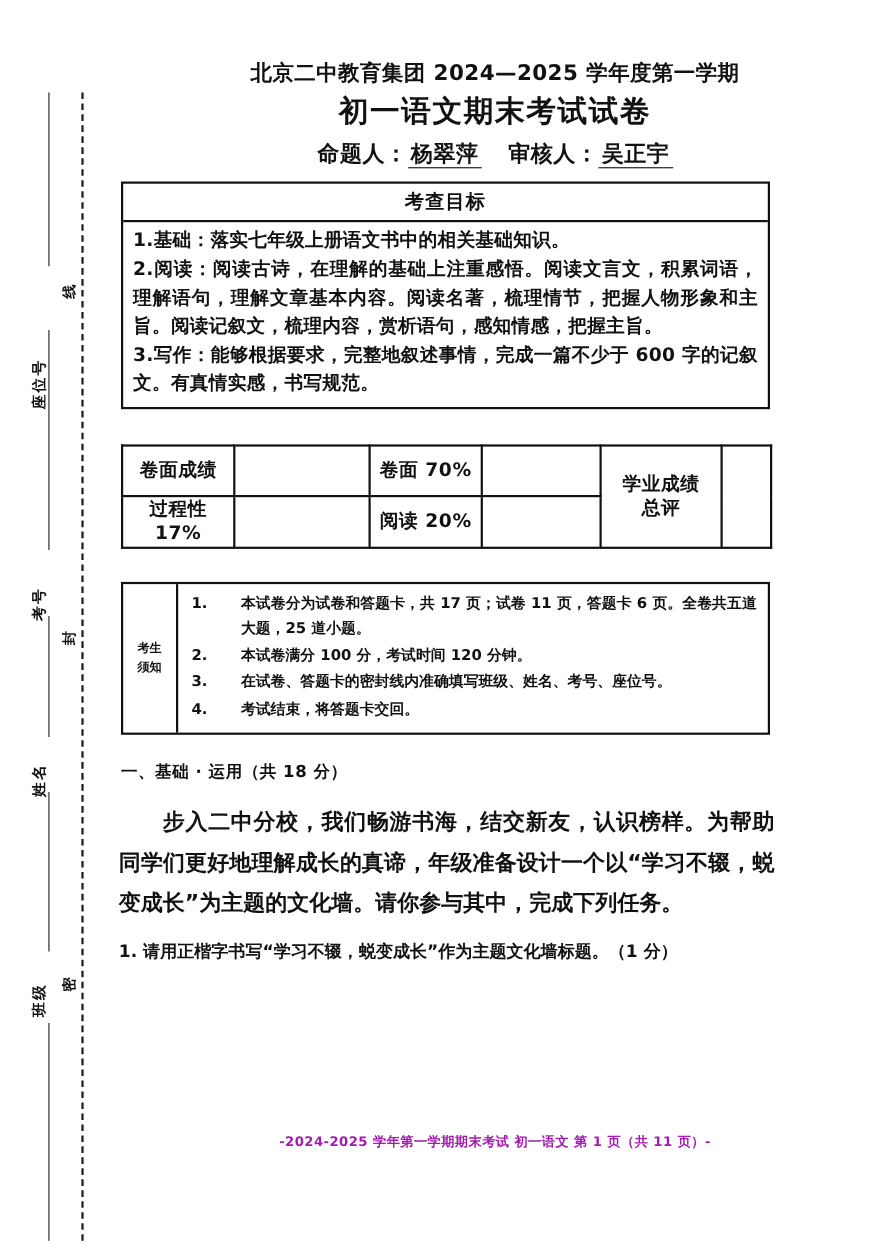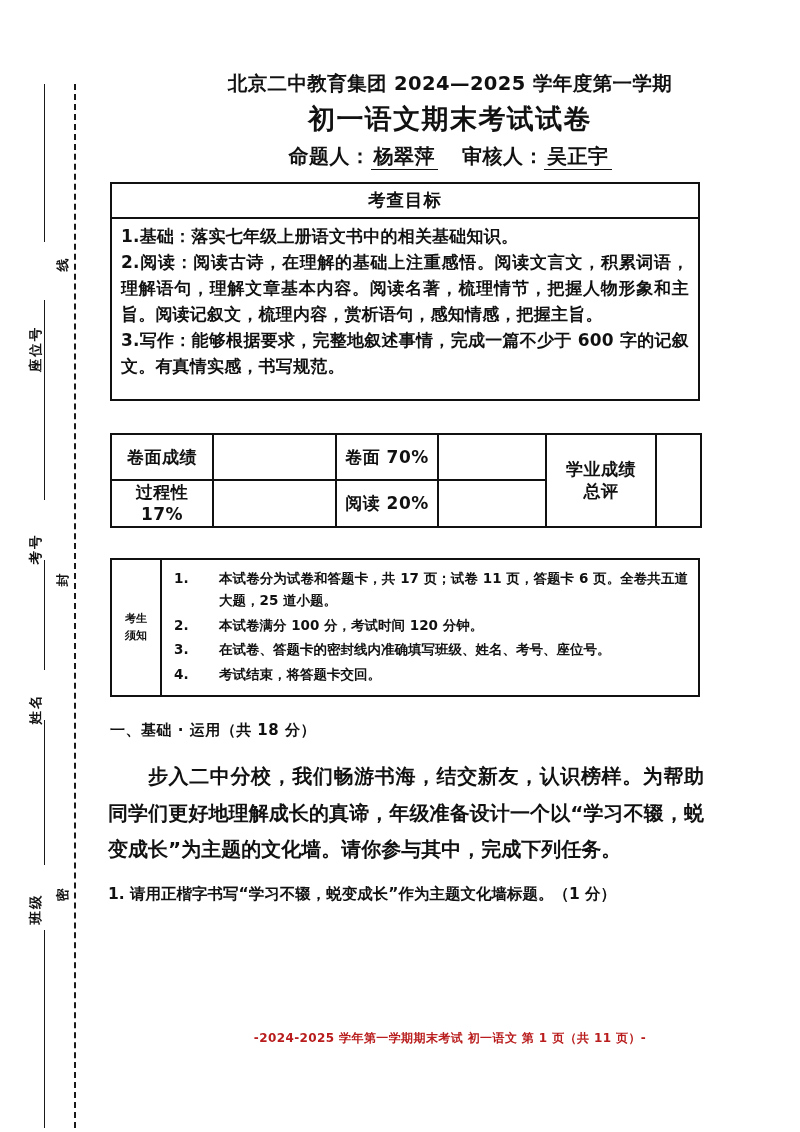--- a/index.html
+++ b/index.html
@@ -65,21 +65,21 @@
     top: 0;
     width: 700px;
     height: 1132px;
   }
 
   .hdr-line1 {
     text-align: center;
     font-size: 19.5px;
     font-weight: bold;
     letter-spacing: 0.4px;
-    margin-top: 72px;
+    margin-top: 55px;
     line-height: 1.2;
   }
   .hdr-line2 {
     text-align: center;
     font-size: 27px;
     font-weight: bold;
     letter-spacing: 1.4px;
     margin-top: 8px;
     line-height: 1.15;
   }
@@ -108,21 +108,21 @@
   }
   .obj-title {
     text-align: center;
     font-size: 17.5px;
     font-weight: bold;
     padding: 4px 0 5px 0;
     border-bottom: 2.2px solid #111;
     letter-spacing: 1px;
   }
   .obj-body {
-    padding: 5px 9px 20px 9px;
+    padding: 5px 9px 8px 9px;
   }
   .obj-body p {
     margin: 0;
     font-size: 17px;
     font-weight: bold;
     line-height: 1.52;
     text-align: justify;
     text-justify: inter-ideograph;
     letter-spacing: 0.2px;
   }
@@ -217,21 +217,21 @@
 
   .footer {
     position: absolute;
     left: 0;
     top: 1030px;
     width: 700px;
     text-align: center;
     font-size: 12px;
     font-weight: bold;
     letter-spacing: 0.4px;
-    color: #b91c1c;
+    color: #a21caf;
   }
 </style>
 </head>
 <body>
 
 <div id="seal-area">
 
   <div class="seal-dash-line"></div>
 
   <div class="seal-solid-line" style="left:44px; top:84px;  height:158px;"></div>

